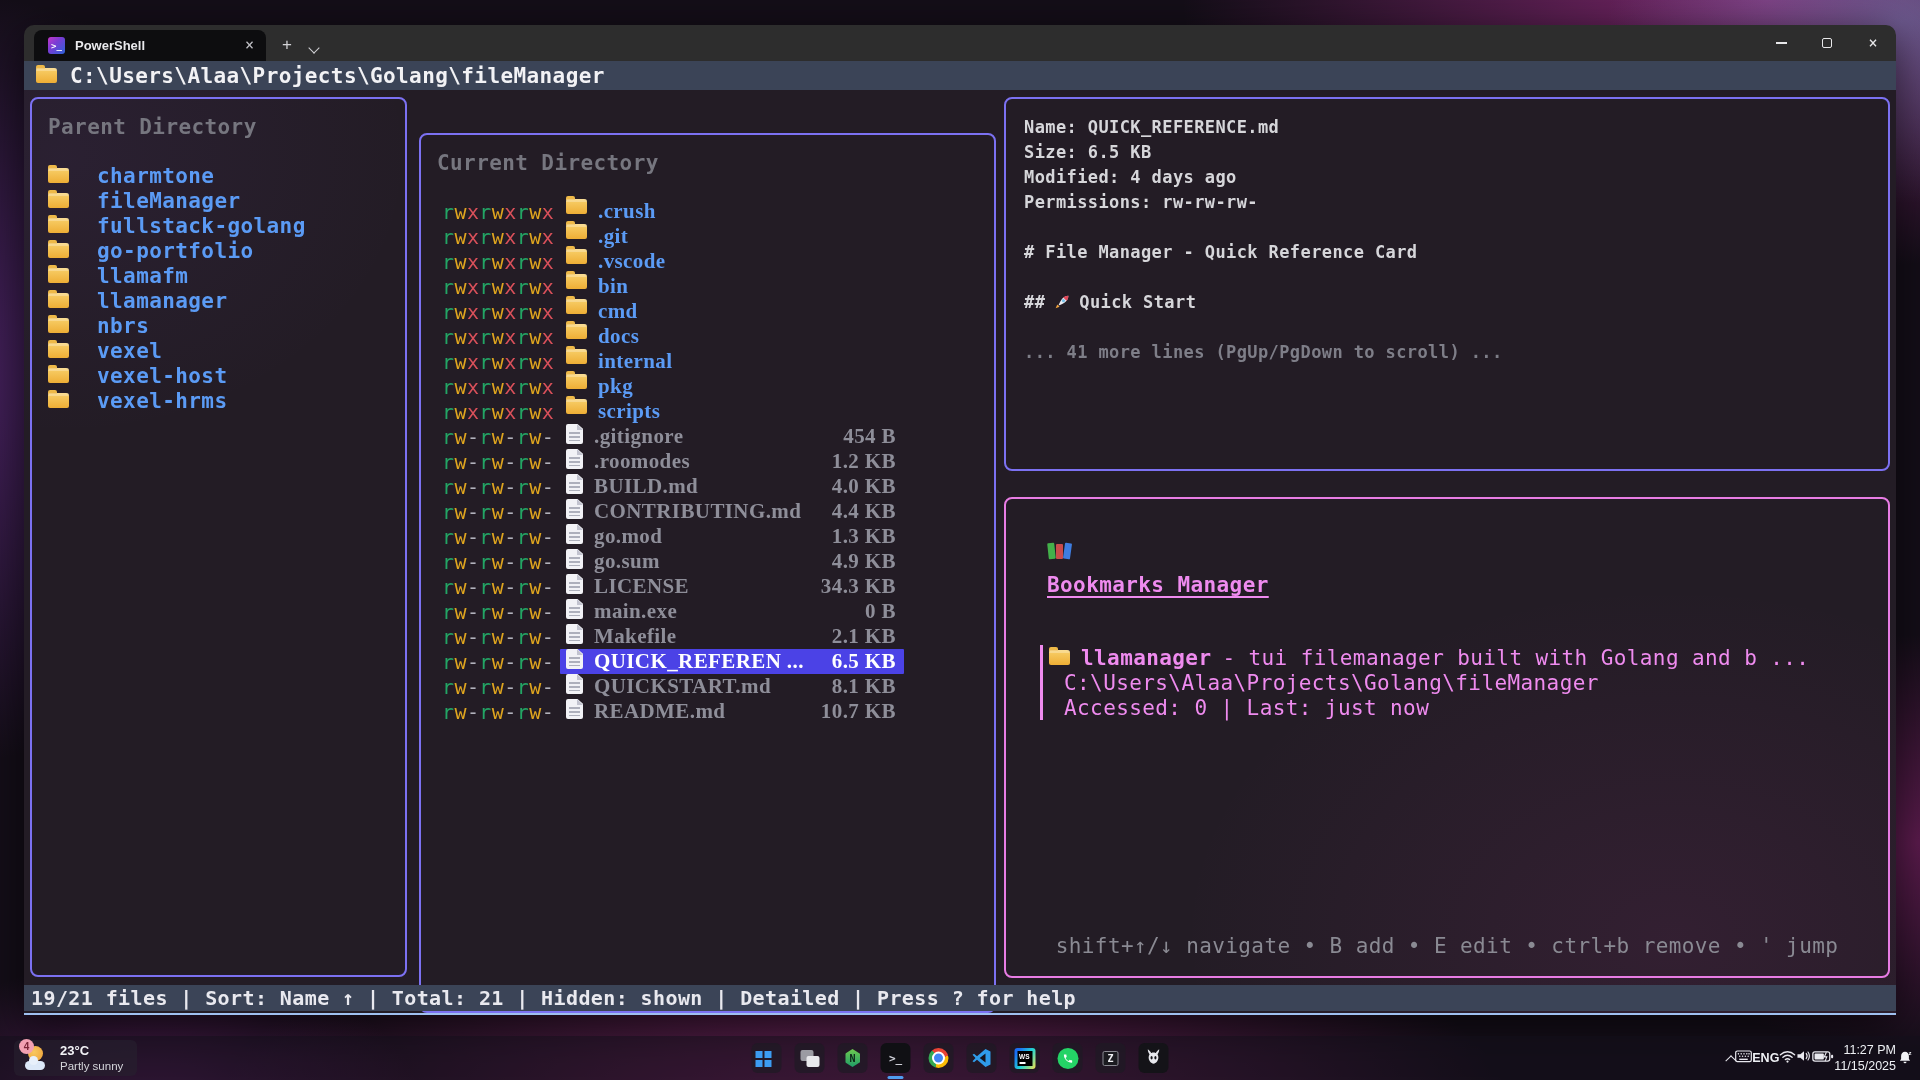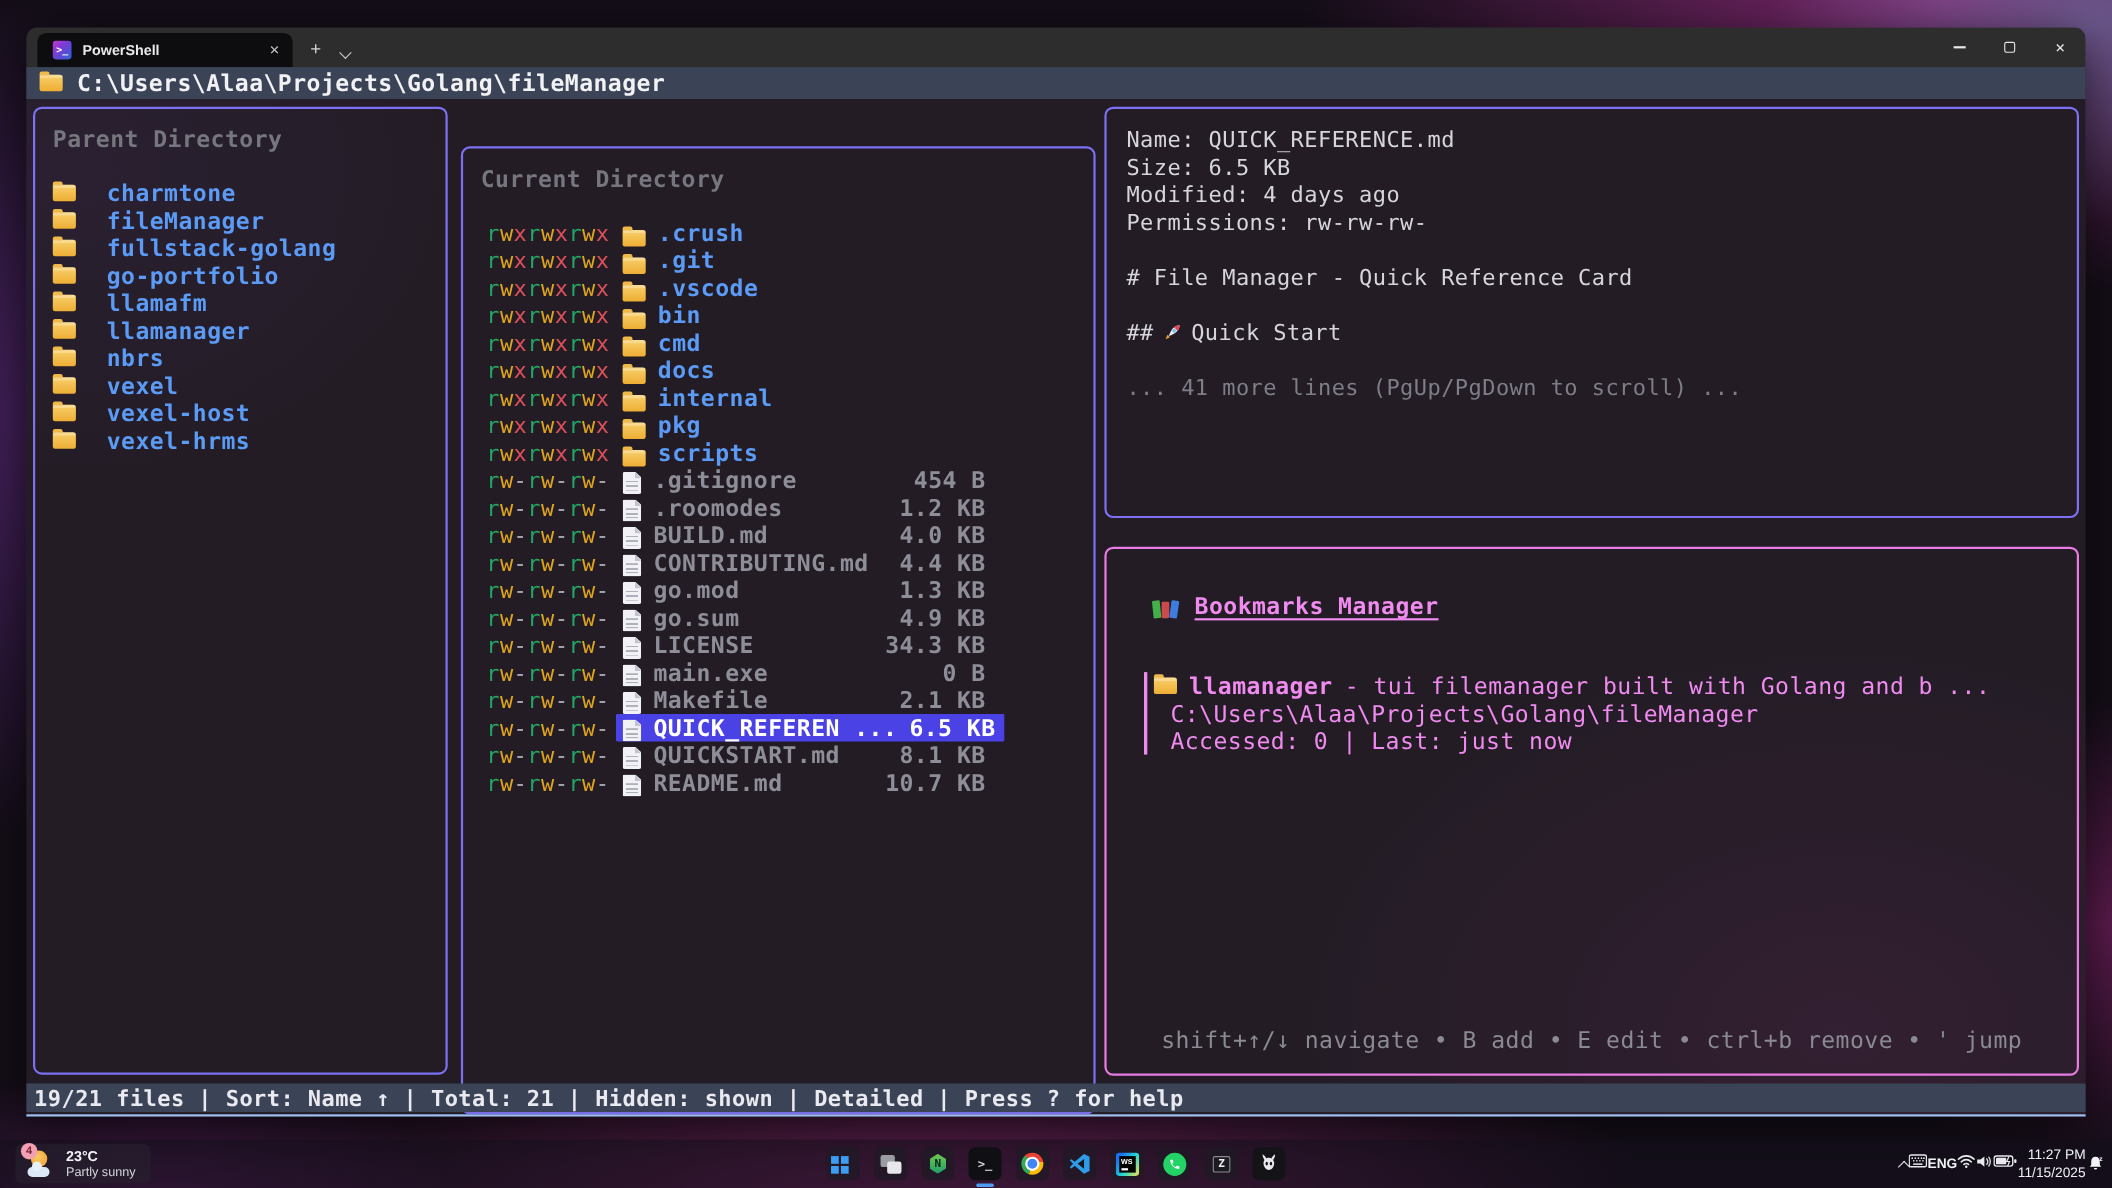--- a/index.html
+++ b/index.html
@@ -53,46 +53,46 @@
   #currentPanel  { left:395px; top:36px;  width:577px; height:880px;margin-top:36px; }
   #previewPanel  { left:980px; top:36px;  width:886px; height:374px; }
   #bookmarksPanel{ left:980px; top:436px; width:886px; height:481px; border-color:#e87ce4; }
   .panel-title { margin:16px 0 0 16px; color:#76767f; font-weight:700; font-size:21px; letter-spacing:.4px; }
 
   .dirlist { margin-top:24px; }
   .prow { display:flex; align-items:center; gap:28px; height:25px; padding-left:16px; }
   .crow { display:flex; align-items:center; height:25px; padding:0 90px 0 21px; }
   .perms { width:106px; flex:none; font-weight:400; font-size:20px; letter-spacing:.4px; white-space:pre; }
   .pr { color:#23a565; } .pw { color:#dfa51f; } .px { color:#d9505a; } .pd { color:#b2b2bc; }
-  .rowsel { flex:1; display:flex; align-items:flex-end; gap:11px; margin-left:12px; height:25px; padding:0 8px 0 6px; border-radius:1px; }
+  .rowsel { flex:1; display:flex; align-items:flex-start; gap:11px; margin-left:12px; height:25px; padding:0 8px 0 6px; border-radius:1px;font-family:Liberation Serif, serif; }
   .rowsel.selected { background:#4b42e6; }
   .name { font-weight:700; font-size:21px; letter-spacing:.4px; white-space:pre; }
   .name.dir { color:#5b9bf5; } .name.file { color:#8e8e99; }
   .size { margin-left:auto; color:#8e8e99; font-weight:700; font-size:21px; letter-spacing:.4px; white-space:pre; }
   .selected .name, .selected .size { color:#ffffff; }
 
   
   .folder-icon { width:21px; height:15px; flex:none; position:relative; border-radius:2px 3px 2px 2px;
                  background:linear-gradient(180deg,#f8d06b,#eeae35); }
   .folder-icon::before { content:""; position:absolute; top:-3px; left:0; width:9px; height:4px; background:#eeb948; border-radius:2px 2px 0 0; }
   .folder-icon::after  { content:""; position:absolute; top:0; left:0; right:0; height:3px; background:rgba(255,255,255,.28); border-radius:2px; }
   .file-icon { width:17px; height:20px; flex:none; position:relative; background:#f2f2f6; border-radius:2px;
                clip-path:polygon(0 0,68% 0,100% 24%,100% 100%,0 100%); }
   .file-icon::before { content:""; position:absolute; top:0; right:0; width:6px; height:6px; background:#c2c3cf;
                        clip-path:polygon(0 0,100% 100%,0 100%); }
   .file-icon::after { content:""; position:absolute; left:3px; right:3px; top:8px; height:9px;
                       background:repeating-linear-gradient(180deg,#aeb0bc 0 1.6px,transparent 1.6px 4.2px); }
 
   
   .pbody { margin:15px 0 0 18px; }
-  .pline { height:25px; display:flex; align-items:center; gap:7px; color:#d6d6da; font-size:20px; letter-spacing:.4px; white-space:pre; }
+  .pline { height:25px; display:flex; align-items:center; gap:7px; color:#d6d6da; font-size:17px; letter-spacing:.4px; white-space:pre;font-weight:bold; }
   .pline.dim { color:#7e7e88; }
 
   
-  .bm-title { margin:40px 0 0 41px; display:flex; align-items:flex-end; gap:13px; }
+  .bm-title { margin:40px 0 0 41px; display:flex; align-items:flex-start; gap:13px;flex-direction:column; }
   .bm-title-text { color:#ef8bef; font-weight:700; font-size:21px; letter-spacing:.4px; text-decoration:underline; text-underline-offset:4px; }
   .books-icon { width:26px; height:21px; position:relative; flex:none; }
   .books-icon i { position:absolute; bottom:1px; border-radius:1px; }
   .books-icon .b1 { left:1px;  width:7px; height:16px; background:#43b04a; transform:rotate(-6deg); }
   .books-icon .b2 { left:9px;  width:7px; height:15px; background:#c94b4b; }
   .books-icon .b3 { left:17px; width:7px; height:16px; background:#3e7de0; transform:rotate(8deg); }
   .bm-item { margin:48px 0 0 34px; border-left:3px solid #ef8bef; }
   .bm-line { height:25px; display:flex; align-items:center; gap:11px; color:#ef8bef; font-size:21px; letter-spacing:.4px; white-space:pre; }
   .bm-line.l1 { padding-left:6px; }
   .bm-line.l2 { padding-left:21px; }

